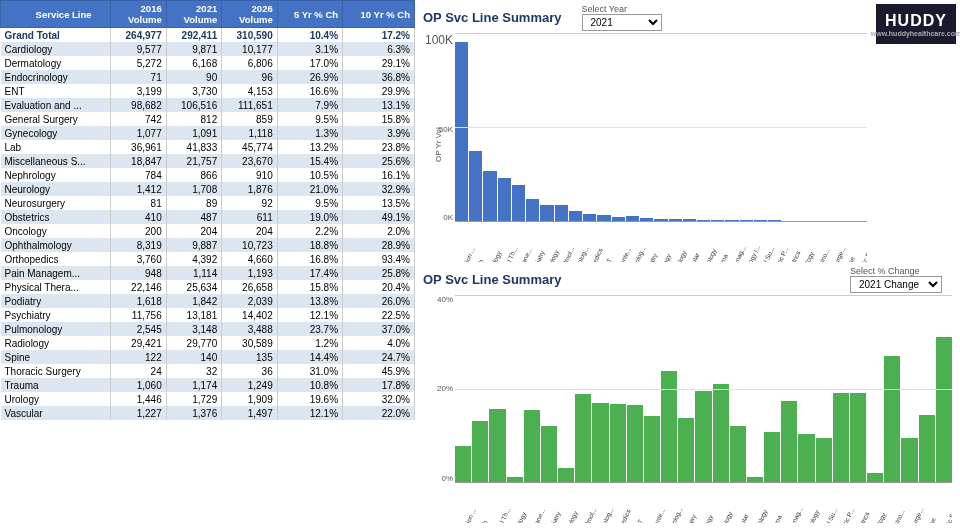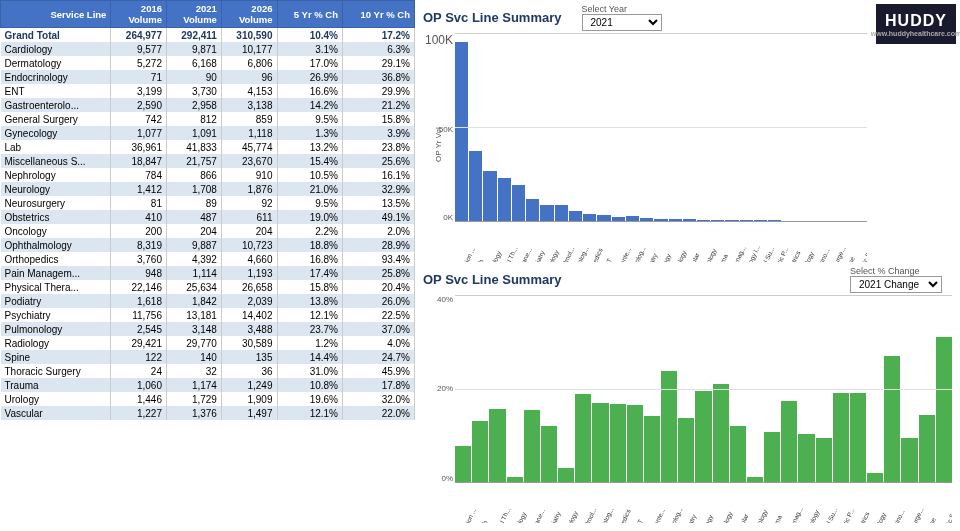--- a/index.html
+++ b/index.html
@@ -25,21 +25,21 @@
       color: white;
       padding: 2px 4px;
       text-align: right;
       font-weight: bold;
       font-size: 9.5px;
       border: 1px solid #3a62a8;
       white-space: nowrap;
     }
 
     thead th:first-child {
-      text-align: right;
+      text-align: center;
       padding-left: 20px;
     }
 
     tbody tr:nth-child(even) { background: #dce6f1; }
     tbody tr:nth-child(odd) { background: #fff; }
 
     tbody tr.grand-total {
       font-weight: bold;
       background: #fff;
     }
@@ -176,26 +176,26 @@
   </tr>
         <tr>
     <td>ENT</td>
     <td>3,199</td>
     <td>3,730</td>
     <td>4,153</td>
     <td>16.6%</td>
     <td>29.9%</td>
   </tr>
         <tr>
-    <td>Gastroenterolo...</td>
-    <td>2,590</td>
-    <td>2,958</td>
-    <td>3,138</td>
-    <td>14.2%</td>
-    <td>21.2%</td>
+    <td>Evaluation and ...</td>
+    <td>98,682</td>
+    <td>106,516</td>
+    <td>111,651</td>
+    <td>7.9%</td>
+    <td>13.1%</td>
   </tr>
         <tr>
     <td>General Surgery</td>
     <td>742</td>
     <td>812</td>
     <td>859</td>
     <td>9.5%</td>
     <td>15.8%</td>
   </tr>
         <tr>

